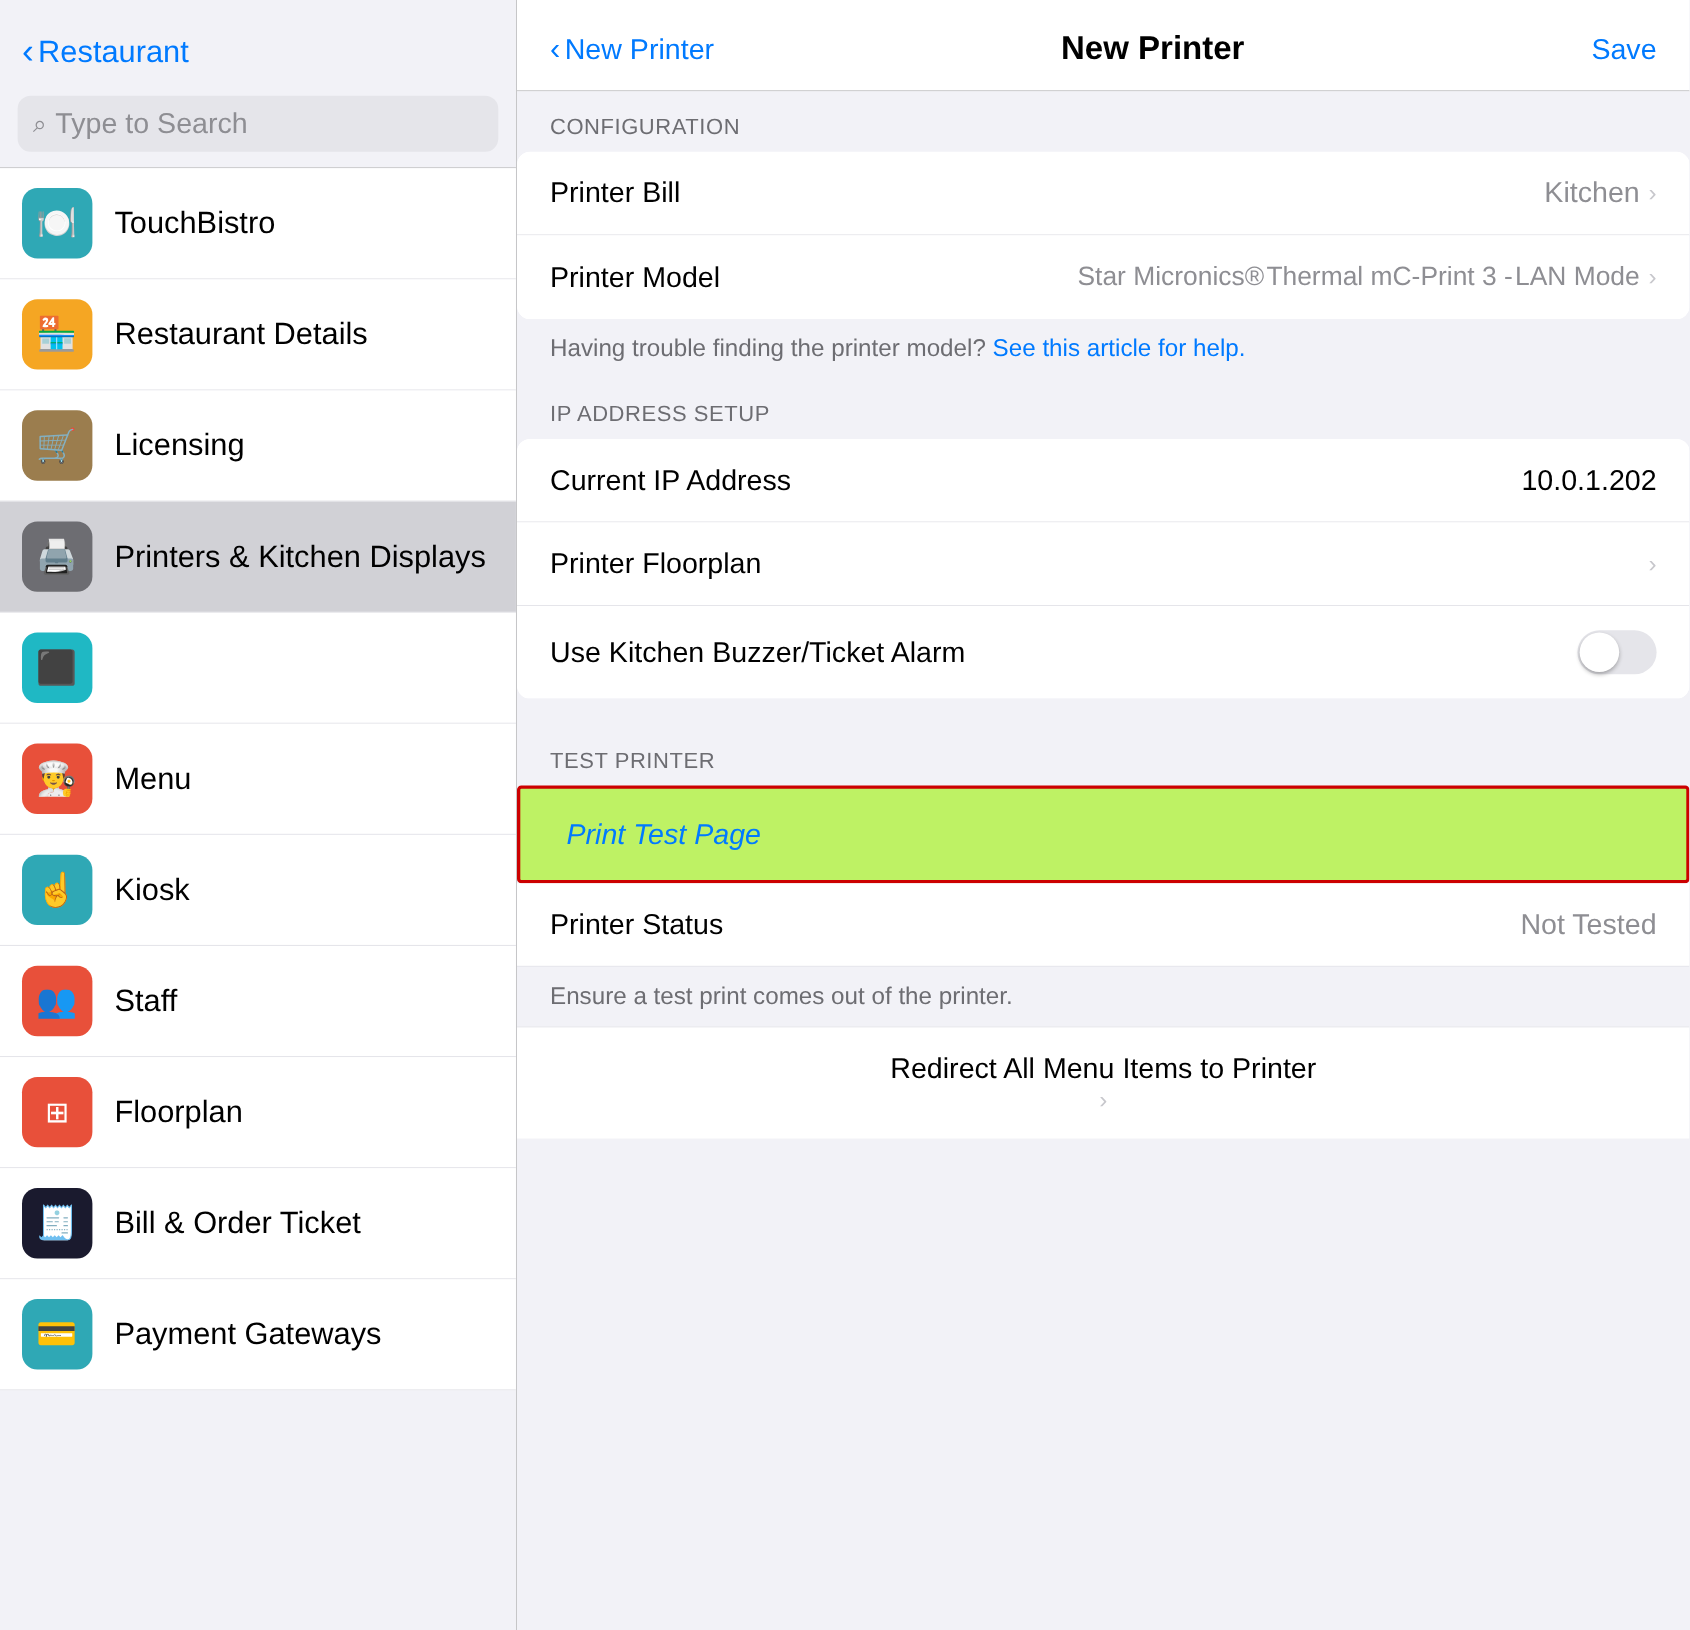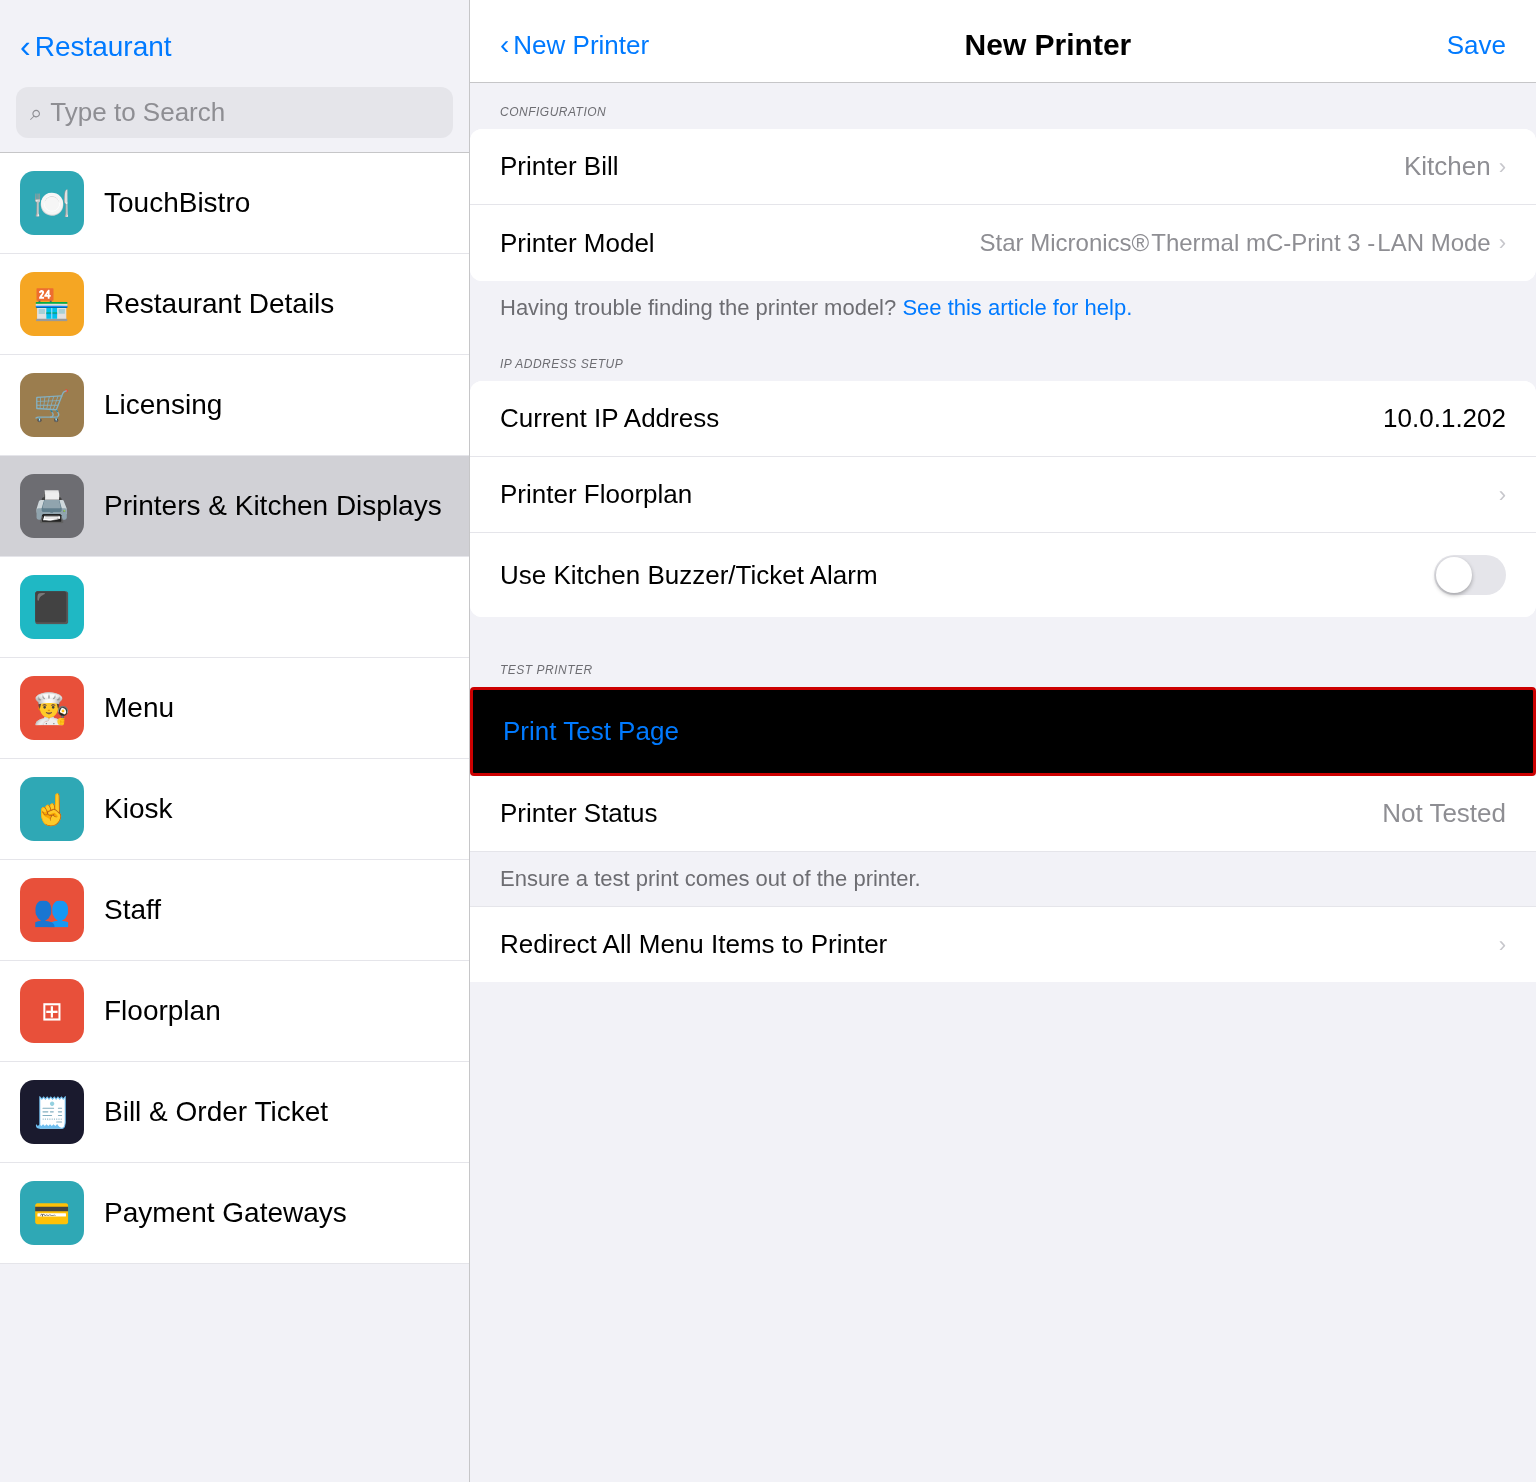--- a/index.html
+++ b/index.html
@@ -154,27 +154,26 @@
     }
 
     .right-content {
       flex: 1;
       padding: 0;
       overflow-y: auto;
     }
 
     .section-header {
       padding: 22px 20px 10px 30px;
-      font-size: 12px;
+      font-size: 20px;
       font-weight: 500;
       color: #6d6d72;
       letter-spacing: 0.5px;
       text-transform: uppercase;
       background: #f2f2f7;
-      font-style: italic;
     }
 
     .form-card {
       background: #ffffff;
       border-radius: 12px;
       margin: 0 0 0 0;
       overflow: hidden;
     }
 
     .form-row {
@@ -259,26 +258,27 @@
     }
 
     .test-section-gap {
       height: 24px;
       background: #f2f2f7;
     }
 
     .print-test-row {
       display: flex;
       align-items: center;
-      padding: 26px 30px;
-      background: #000000;
+      padding: 26px 42px;
+      background: #bef264;
       border: 3px solid #cc0000;
       border-radius: 4px;
       cursor: pointer;
       min-height: 80px;
+      font-style: italic;
     }
 
     .print-test-label {
       font-size: 26px;
       color: #007aff;
       font-weight: 400;
     }
 
     .printer-status-row {
       display: flex;
@@ -308,20 +308,21 @@
     }
 
     .redirect-row {
       display: flex;
       align-items: center;
       justify-content: space-between;
       padding: 22px 30px;
       background: #ffffff;
       border-top: 1px solid #e5e5ea;
       min-height: 76px;
+      flex-direction: column;
     }
 
     .redirect-label {
       font-size: 26px;
       color: #000000;
     }
 
     .model-value-block {
       display: flex;
       align-items: flex-end;

